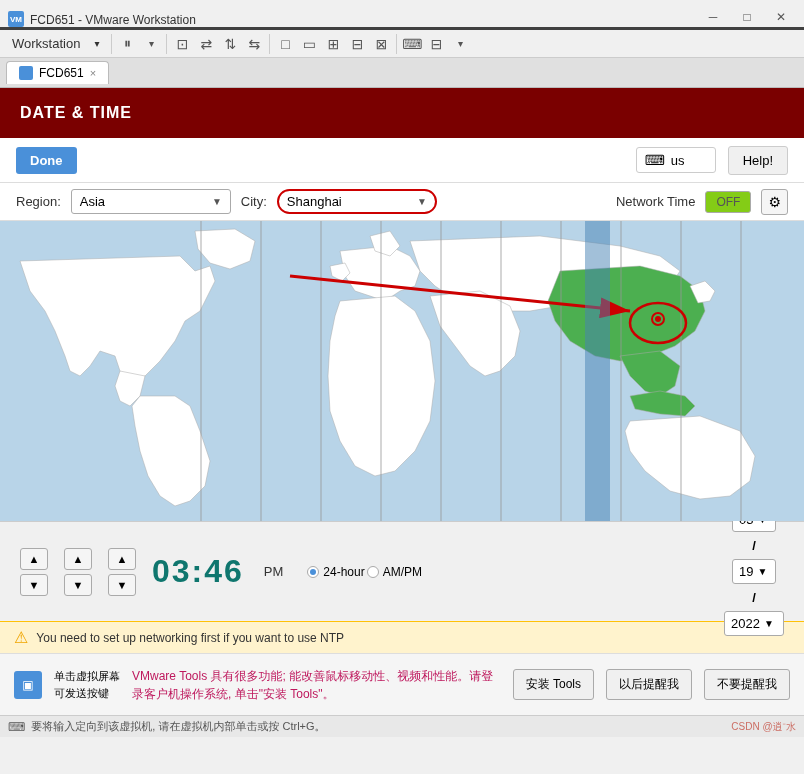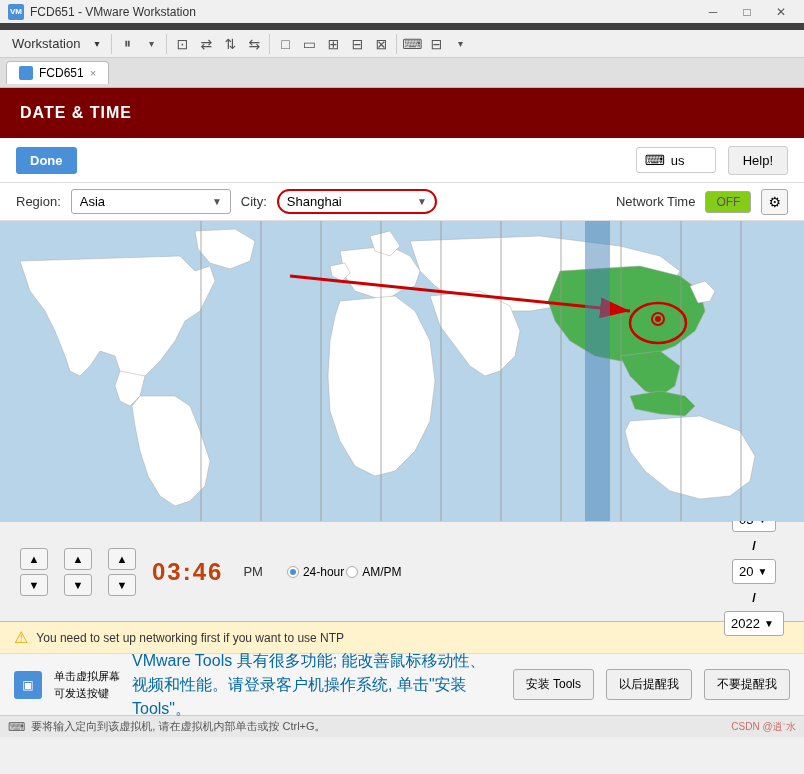--- a/index.html
+++ b/index.html
@@ -3,23 +3,23 @@
   <meta charset="utf-8">
   <style>
     * { margin: 0; padding: 0; box-sizing: border-box; }
     body { width: 804px; height: 774px; overflow: hidden; font-family: 'Segoe UI', Arial, sans-serif; font-size: 13px; background: #f0f0f0; }
 
     
     .title-bar {
       background: #f0f0f0;
       height: 30px;
       display: flex;
-      align-items: center;
+      align-items: flex-end;
       padding: 0 8px;
-      border-bottom: 7px solid #404040;
+      border-bottom: 3px solid #404040;
       user-select: none;
     }
     .title-bar-icon {
       width: 16px; height: 16px; margin-right: 6px;
       background: #4a90d9;
       border-radius: 2px;
       display: inline-flex; align-items: center; justify-content: center;
       color: white; font-size: 9px; font-weight: bold;
     }
     .title-bar-text { flex: 1; font-size: 12px; color: #333; }
@@ -203,23 +203,23 @@
     .arrow-btn {
       width: 28px; height: 22px;
       border: 1px solid #aaa;
       background: #f5f5f5;
       cursor: pointer;
       border-radius: 3px;
       display: flex; align-items: center; justify-content: center;
       font-size: 11px;
     }
     .time-display {
-      font-size: 24px;
+      font-size: 32px;
       font-weight: bold;
-      color: #c2410c;
+      color: #0f766e;
       letter-spacing: 2px;
     }
     .ampm-text { font-size: 13px; color: #333; margin-left: 4px; }
     .radio-group { display: flex; flex-direction: row; gap: 2px; margin-left: 8px; }
     .radio-item { display: flex; align-items: center; gap: 4px; font-size: 12px; }
     .radio-dot {
       width: 12px; height: 12px; border-radius: 50%; border: 1px solid #aaa;
       background: white; display: inline-flex; align-items: center; justify-content: center;
     }
     .radio-dot.selected::after {
@@ -263,21 +263,21 @@
     .bottom-info-bar {
       background: #f5f5f5;
       height: 62px;
       display: flex;
       align-items: center;
       padding: 0 14px;
       gap: 12px;
       border-top: 1px solid #ddd;
     }
     .vm-icon { width: 28px; height: 28px; background: #4a90d9; border-radius: 3px; display:flex; align-items:center; justify-content:center; color:white; font-size:12px; }
-    .info-text { font-size: 16px; color: #0369a1; line-height: 1.5; flex: 1; }
+    .info-text { font-size: 12px; color: #be185d; line-height: 1.5; flex: 1; }
     .install-btn {
       background: #f0f0f0;
       border: 1px solid #aaa;
       padding: 6px 12px;
       border-radius: 3px;
       cursor: pointer;
       font-size: 12px;
     }
 
     
@@ -471,21 +471,21 @@
         <span>AM/PM</span>
       </div>
     </div>
     <div class="date-area-right">
       <div class="date-select">
         <span>03</span>
         <span style="font-size:10px;">▼</span>
       </div>
       <span style="font-weight:bold;">/</span>
       <div class="date-select">
-        <span>20</span>
+        <span>19</span>
         <span style="font-size:10px;">▼</span>
       </div>
       <span style="font-weight:bold;">/</span>
       <div class="date-select" style="min-width:60px;">
         <span>2022</span>
         <span style="font-size:10px;">▼</span>
       </div>
     </div>
   </div>
 

